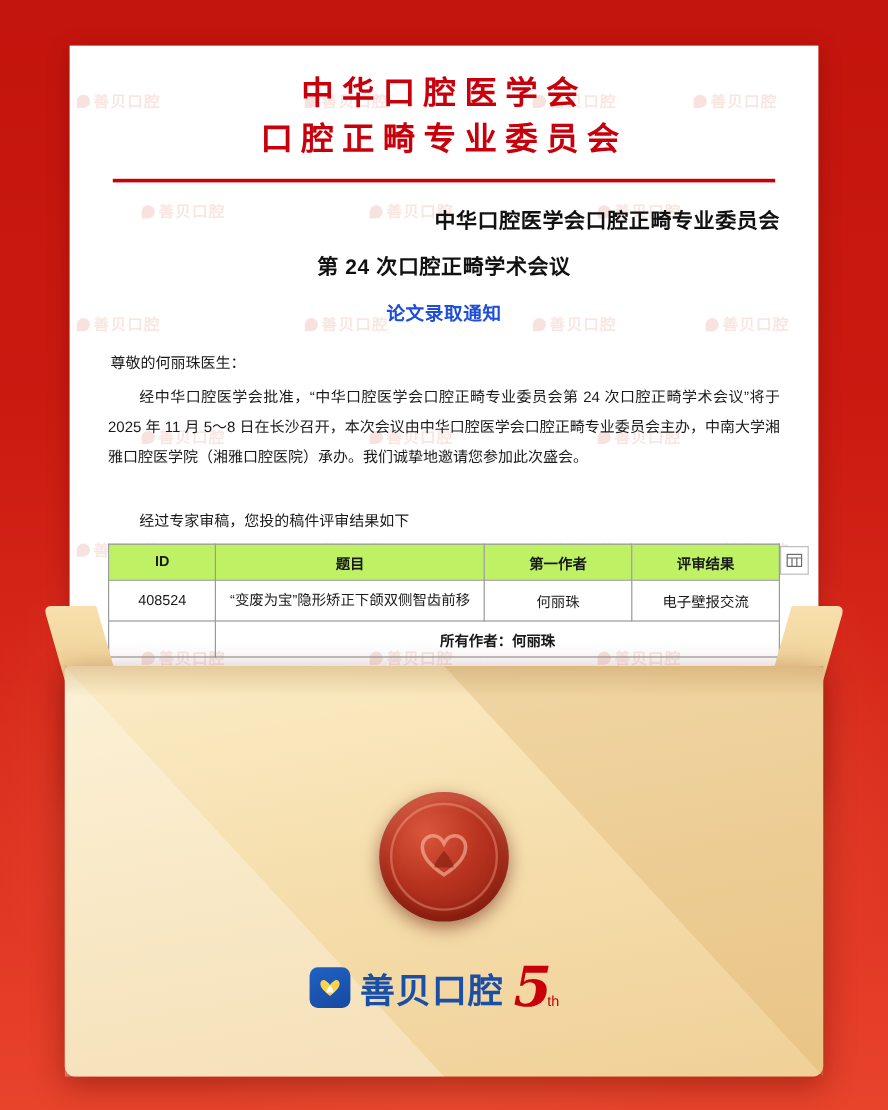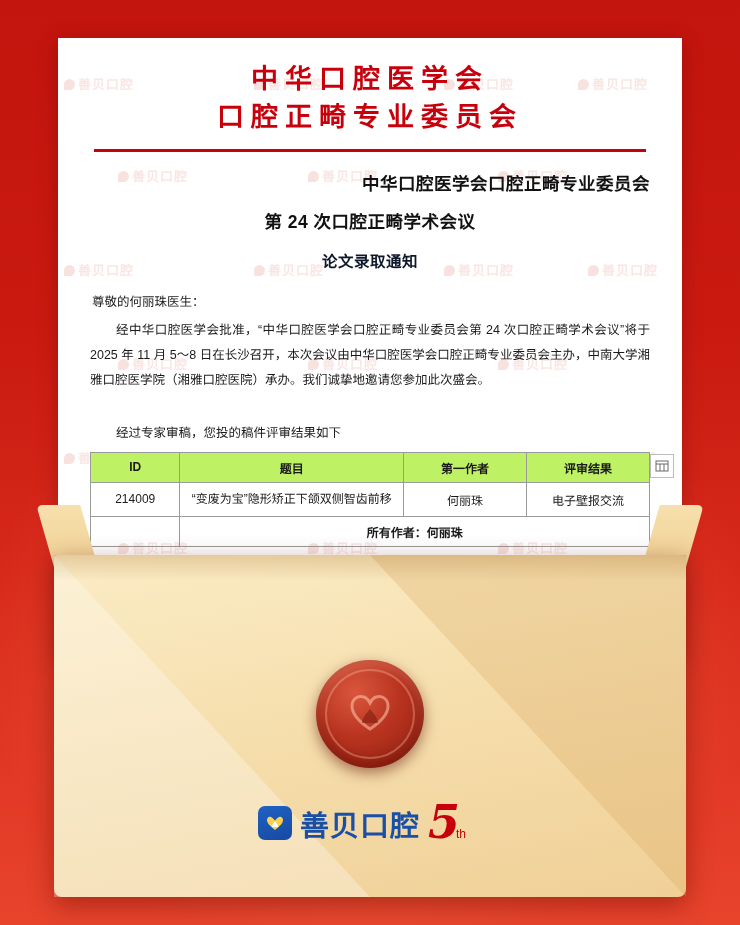--- a/index.html
+++ b/index.html
@@ -95,21 +95,21 @@
     font-weight: bold;
     font-size: 17.5px;
     color: #111;
     letter-spacing: 0.5px;
     margin: 0 0 16px 0;
   }
   .h3 {
     text-align: center;
     font-weight: bold;
     font-size: 15.5px;
-    color: #0f172a;
+    color: #1d4ed8;
     letter-spacing: 0.5px;
     margin: 0 0 20px 0;
   }
   .salutation {
     font-size: 12.5px;
     color: #1a1a1a;
     margin: 0 0 8px 2px;
   }
   .para {
     font-size: 12.5px;
@@ -361,21 +361,21 @@
             <thead>
               <tr>
                 <th class="col-id">ID</th>
                 <th class="col-title">题目</th>
                 <th class="col-author">第一作者</th>
                 <th class="col-result">评审结果</th>
               </tr>
             </thead>
             <tbody>
               <tr>
-                <td>214009</td>
+                <td>408524</td>
                 <td class="title-cell">“变废为宝”隐形矫正下颌双侧智齿前移</td>
                 <td>何丽珠</td>
                 <td>电子壁报交流</td>
               </tr>
               <tr>
                 <td></td>
                 <td class="authors-cell" colspan="3">
                   <span>所有作者：</span><span class="name">何丽珠</span>
                 </td>
               </tr>

